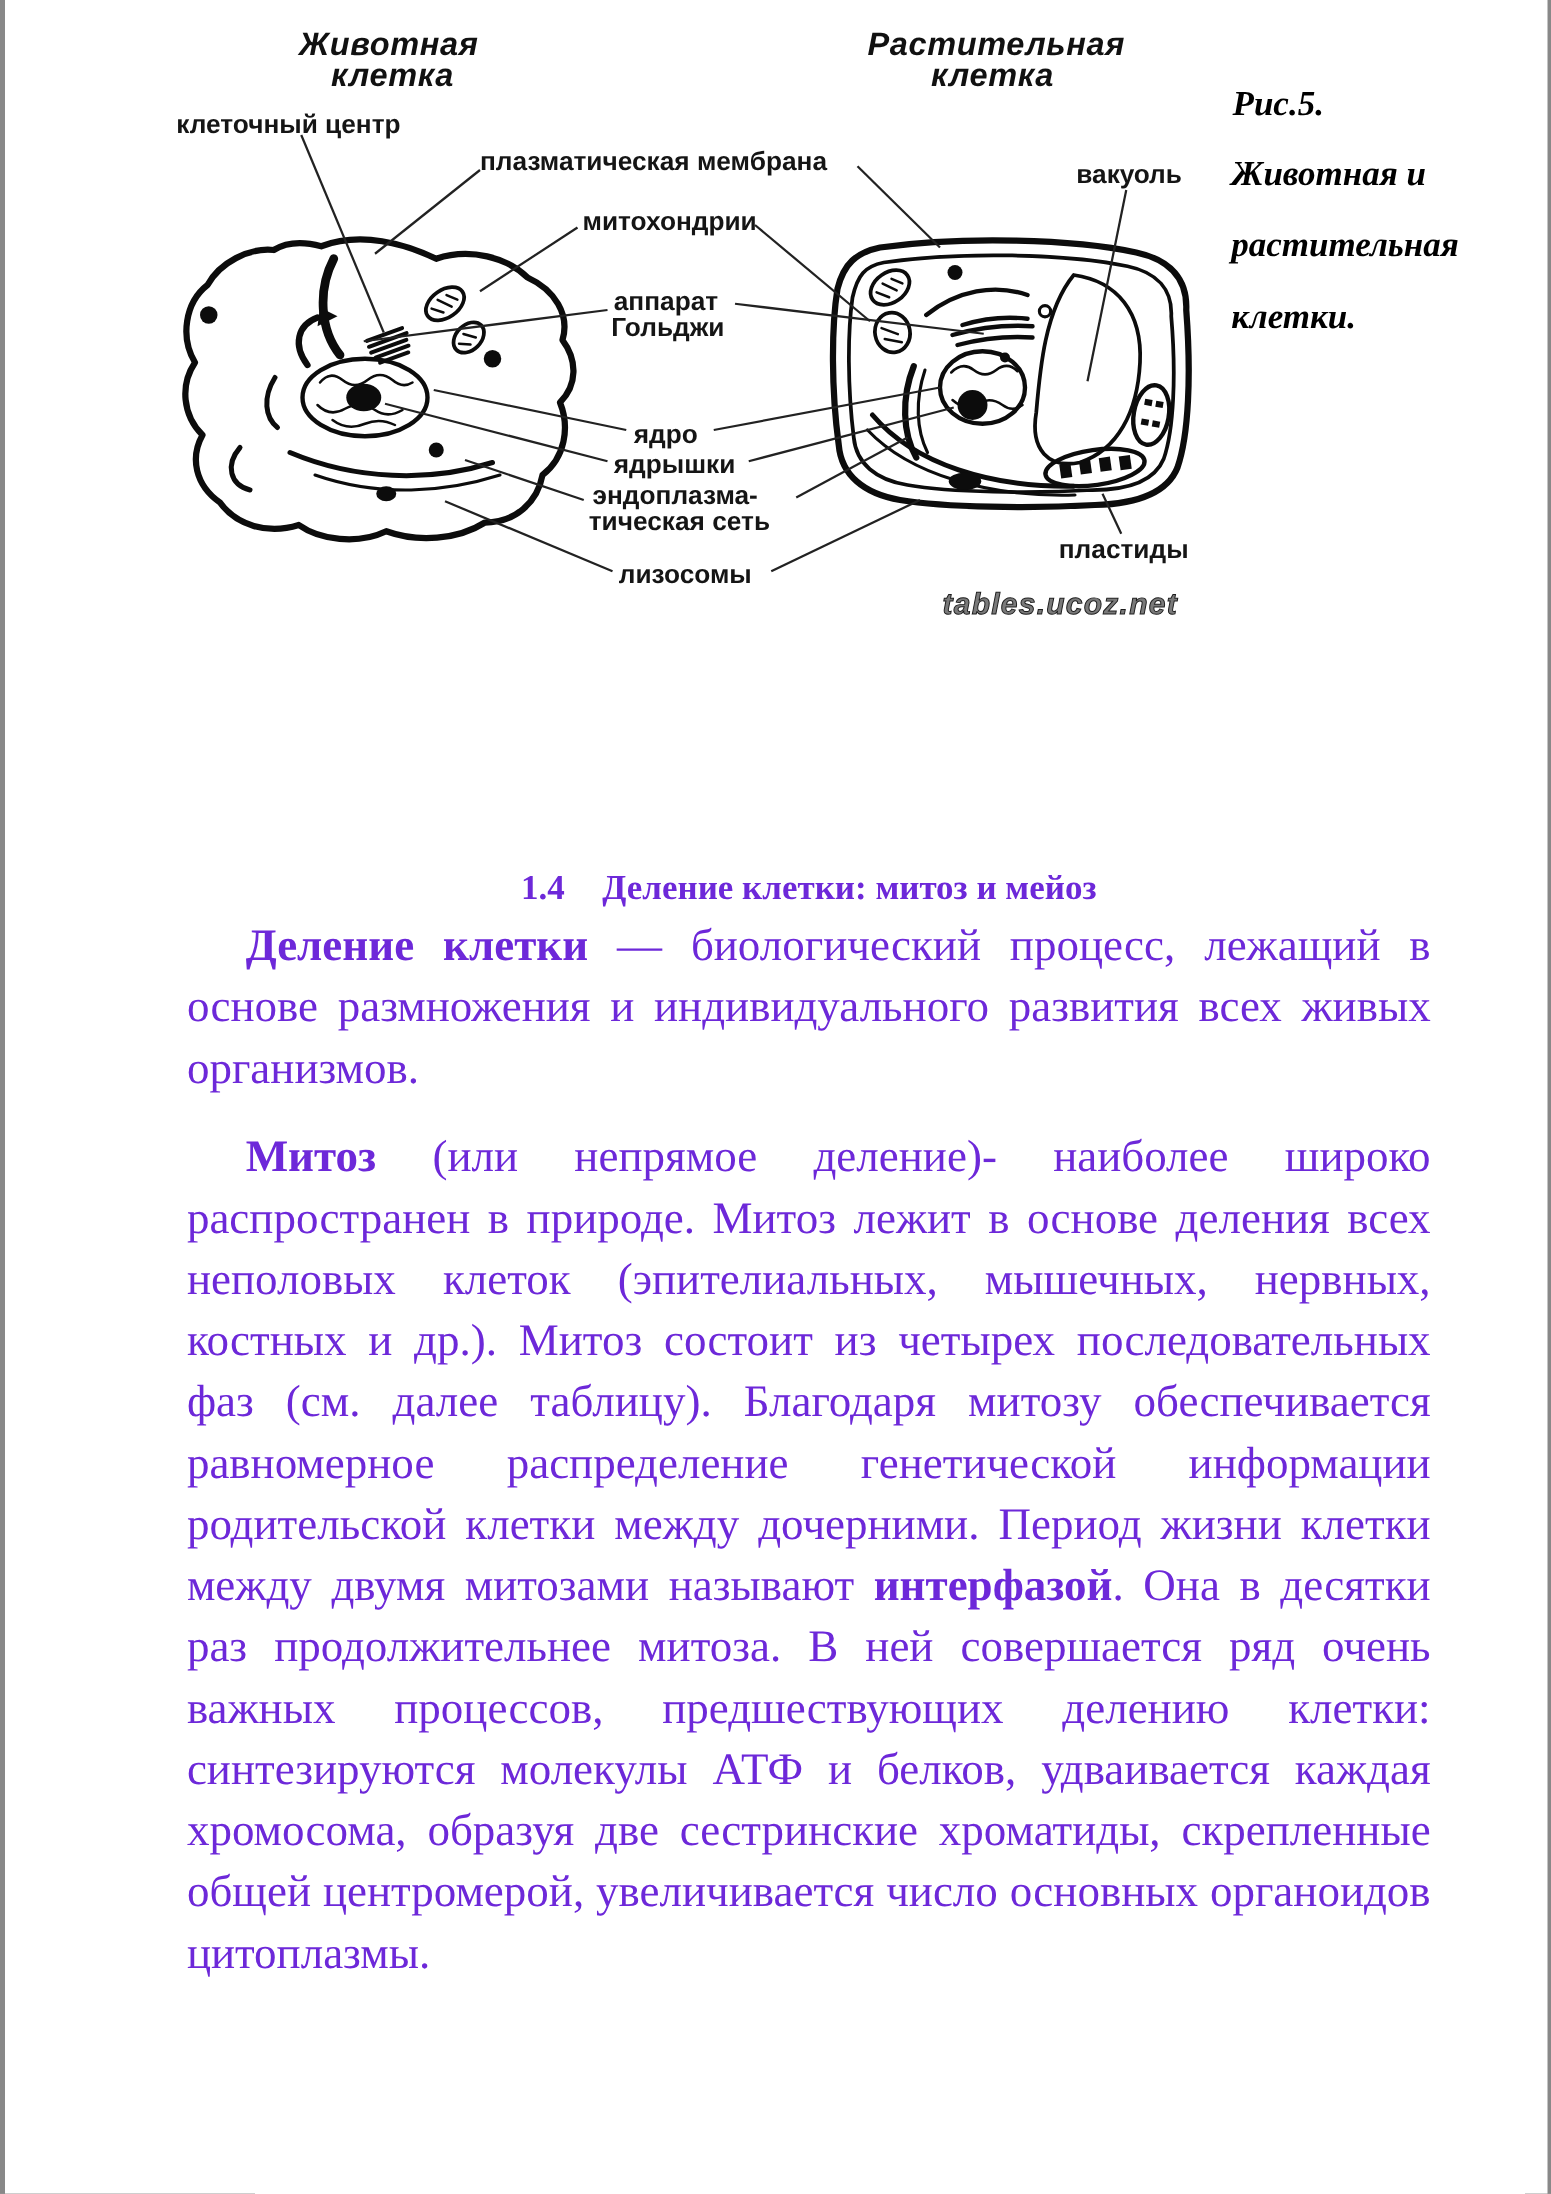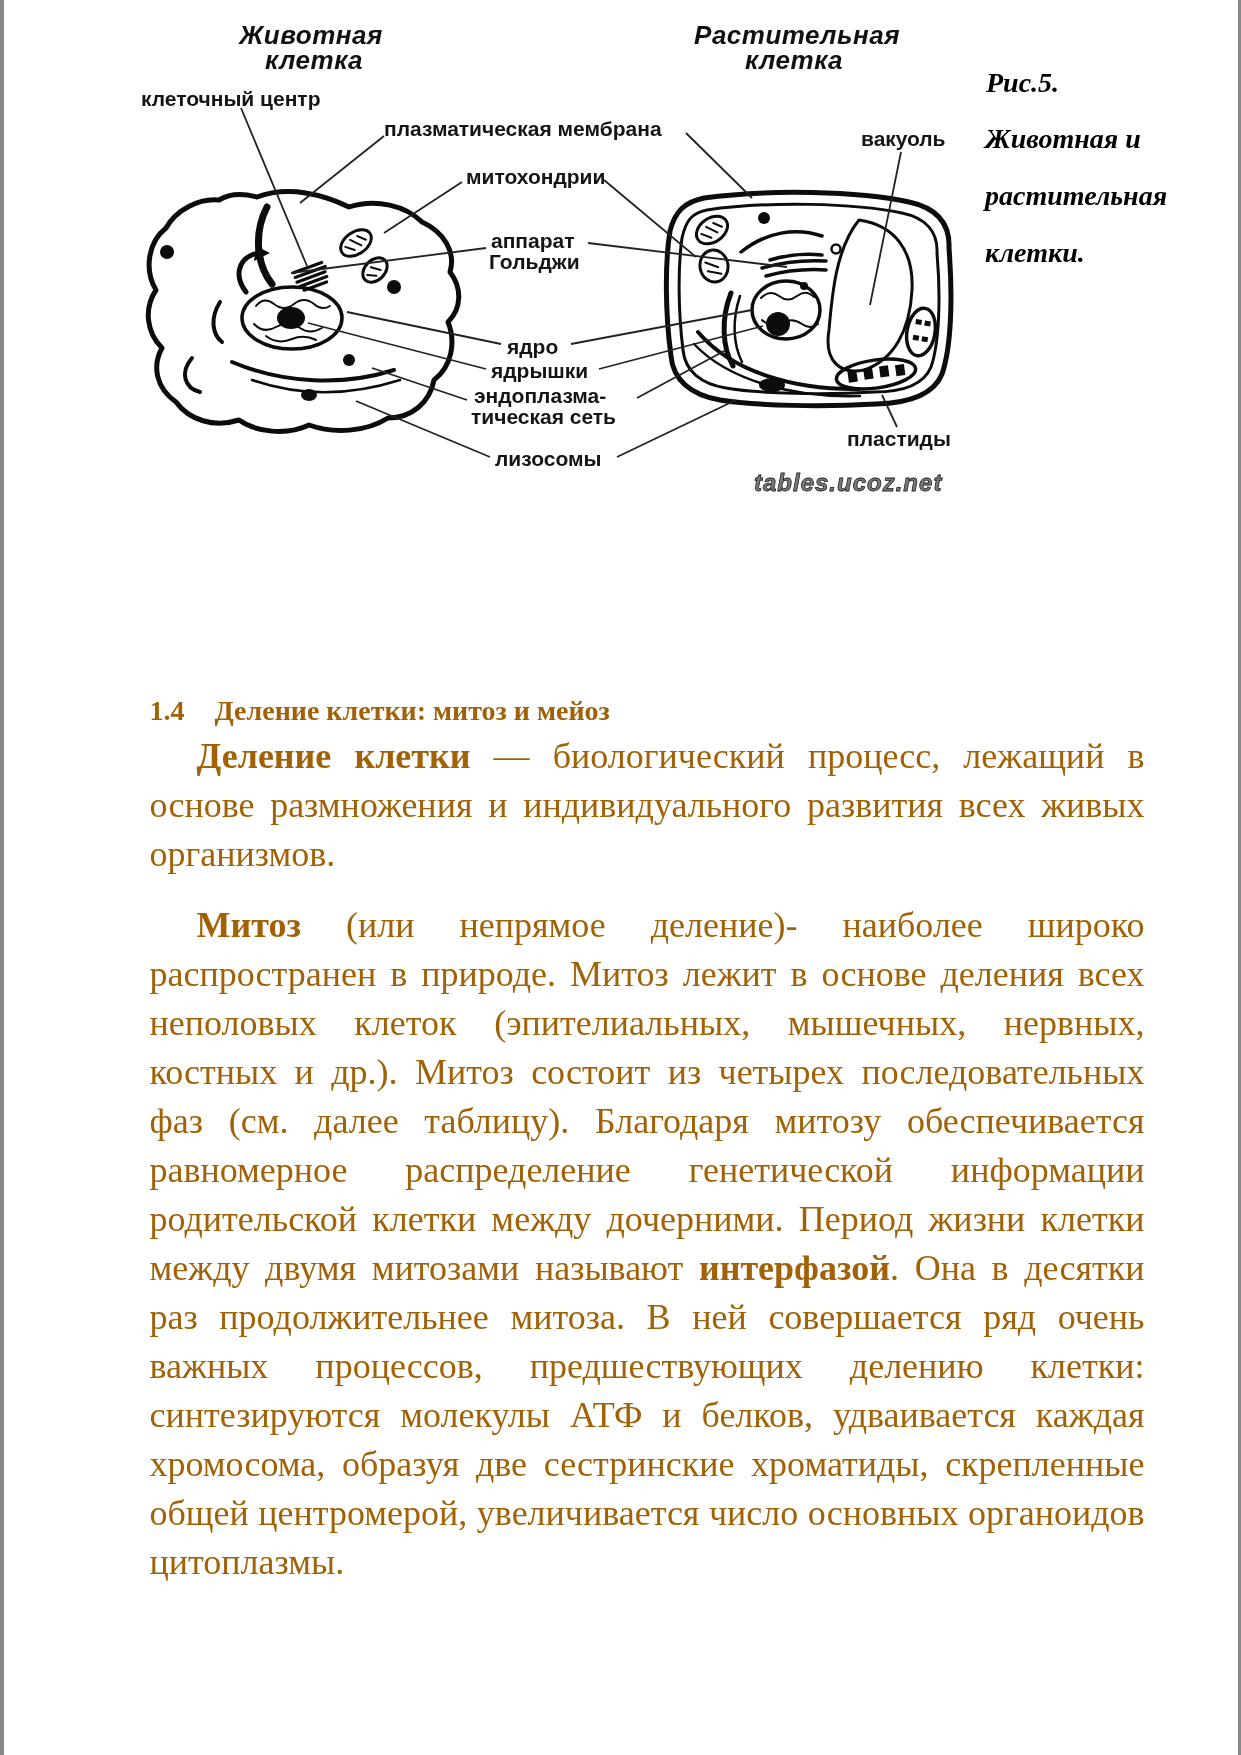--- a/index.html
+++ b/index.html
@@ -1,36 +1,36 @@
 <!DOCTYPE html>
 <html><head>
 <meta charset="utf-8">
 <style>
   html,body{margin:0;padding:0;background:#888;}
   .page{
     position:relative;
     width:1234px;height:1755px;
     background:#ffffff;
     font-family:"Liberation Serif",serif;
-    color:#a16207;
+    color:#6d28d9;
     overflow:hidden;
     margin:0 auto;
   }
   
   .figure-svg{position:absolute;left:0;top:0;}
   .ttl{font:italic 700 26px "Liberation Sans",sans-serif;fill:#111;letter-spacing:.5px;}
   .lbl{font:600 21px "Liberation Sans",sans-serif;fill:#151515;}
   .cap{font:italic 700 28px "Liberation Serif",serif;fill:#000;}
   .wm{font:italic 700 24px "Liberation Sans",sans-serif;fill:#7a7a7a;stroke:#1c1c1c;stroke-width:.8px;letter-spacing:1px;}
   .cellline{stroke:#0c0c0c;fill:none;stroke-linecap:round;stroke-linejoin:round;}
   .leader{stroke:#222;stroke-width:1.8;fill:none;}
   
   .heading{
     position:absolute;left:146px;top:693px;width:995px;
-    font-weight:700;font-size:28px;line-height:36px;
+    text-align:center;font-weight:700;font-size:28px;line-height:36px;
   }
   .heading .num{margin-right:30px;}
   .bodytext{position:absolute;left:146px;top:732px;width:995px;}
   .bodytext p{
     margin:0 0 22px 0;
     font-size:36px;line-height:49px;
     text-align:justify;text-indent:47px;
   }
   .bodytext .b{font-weight:700;}
 </style>

